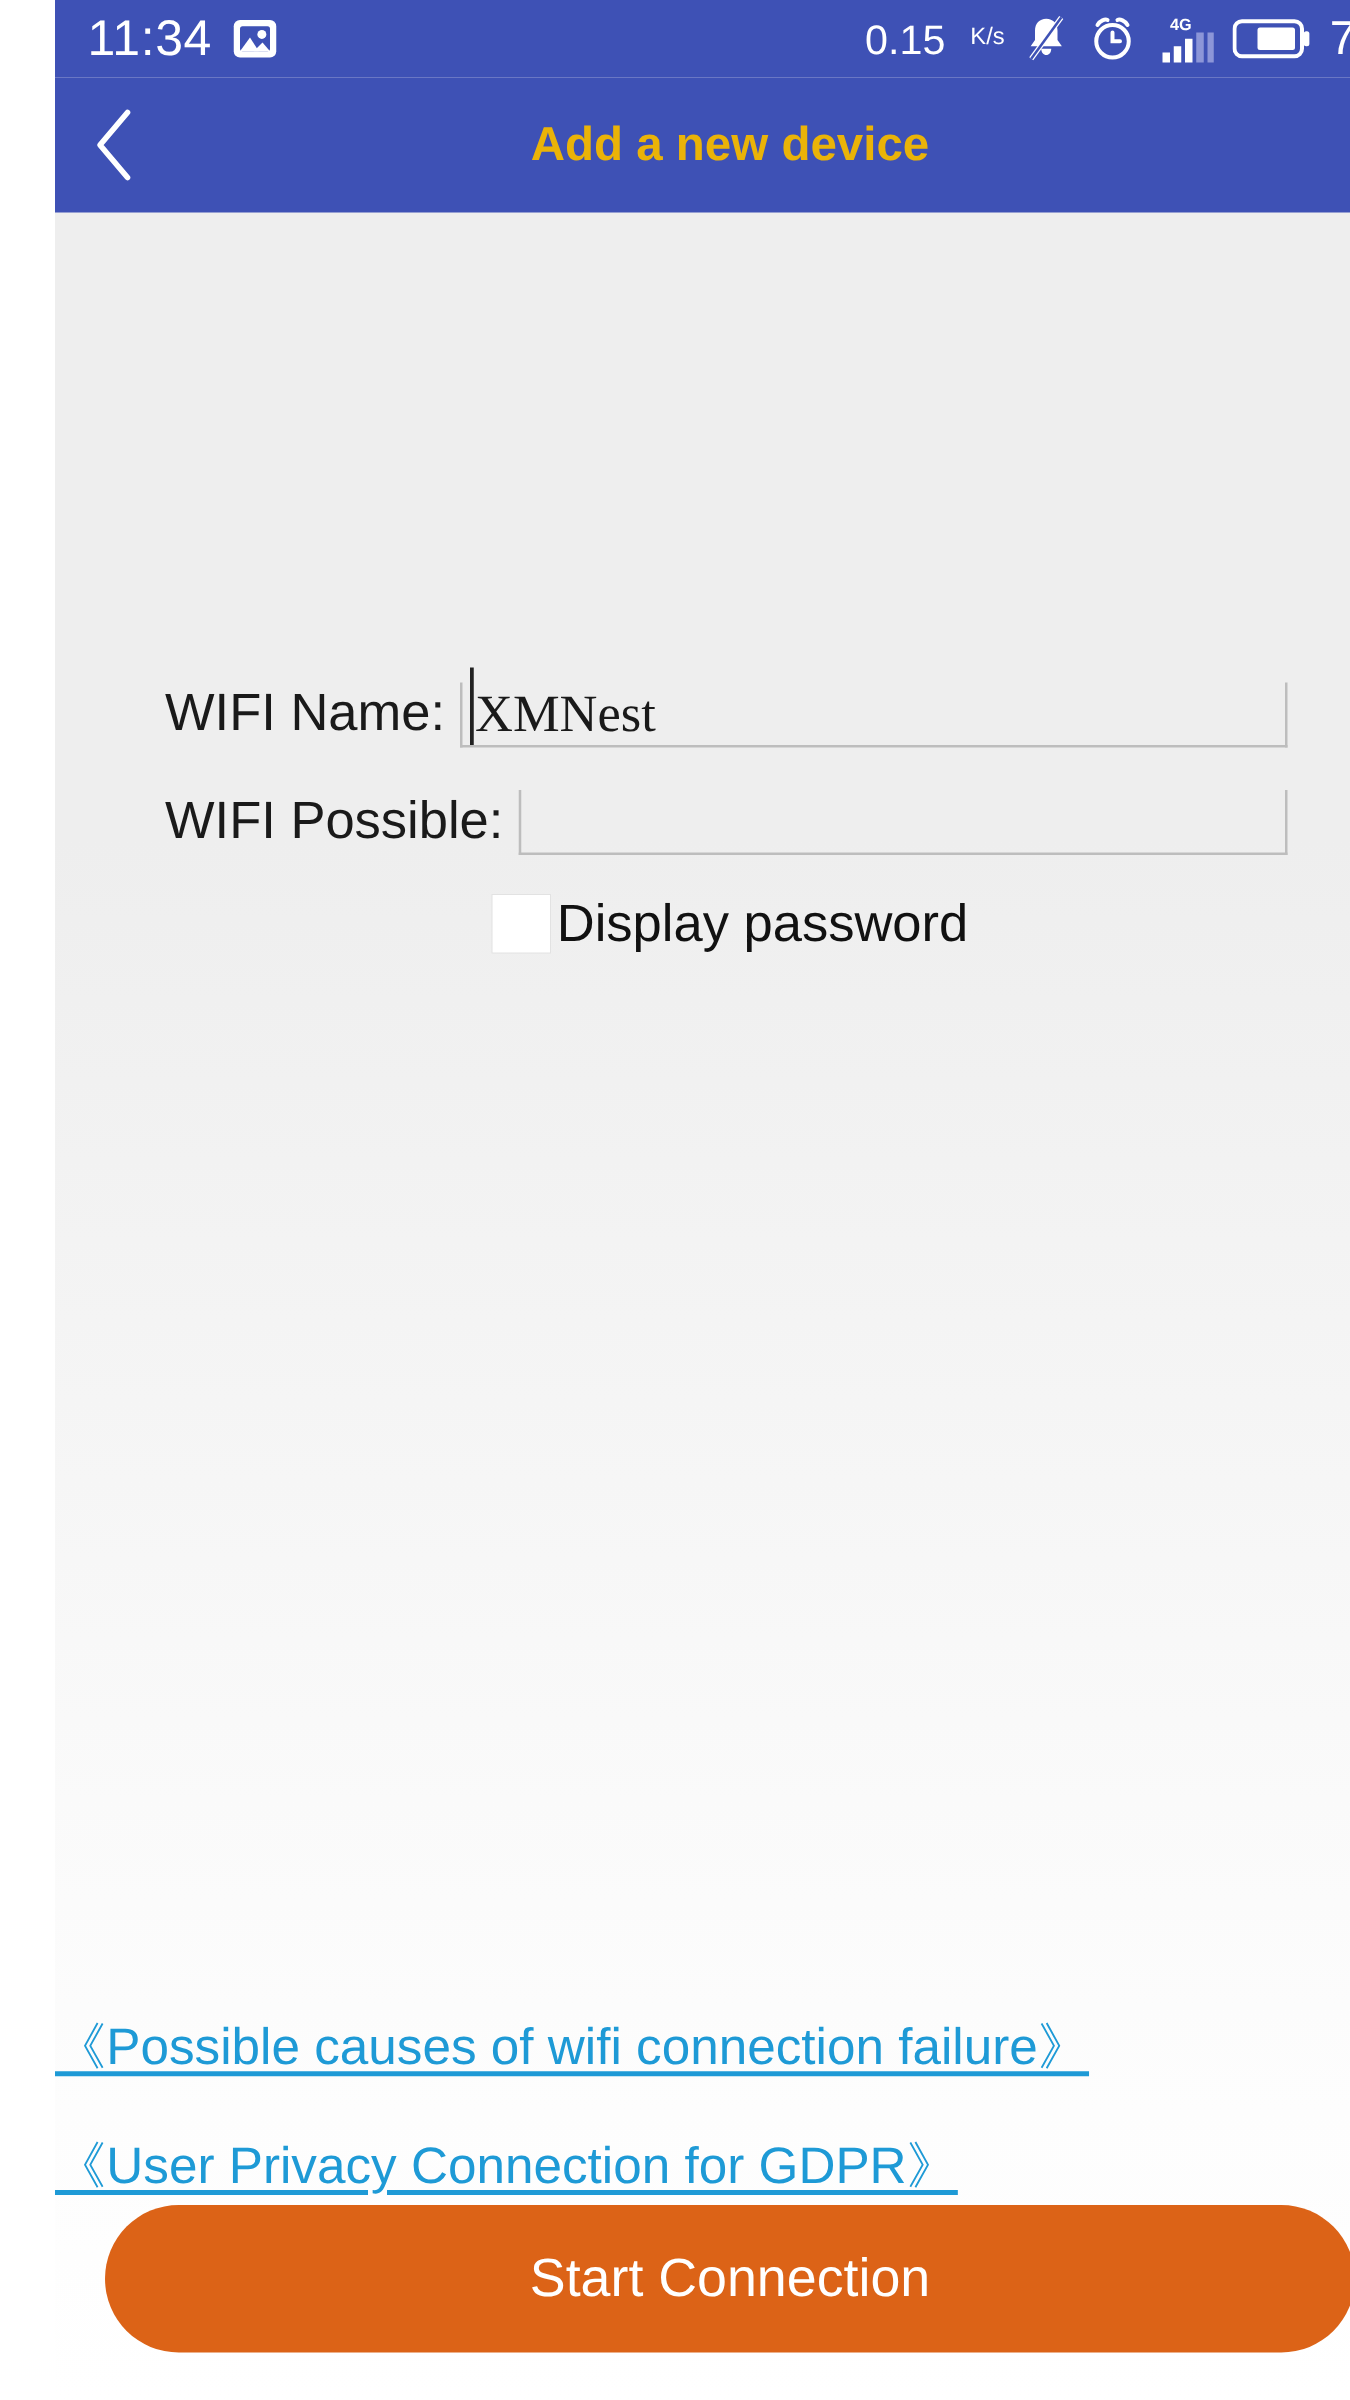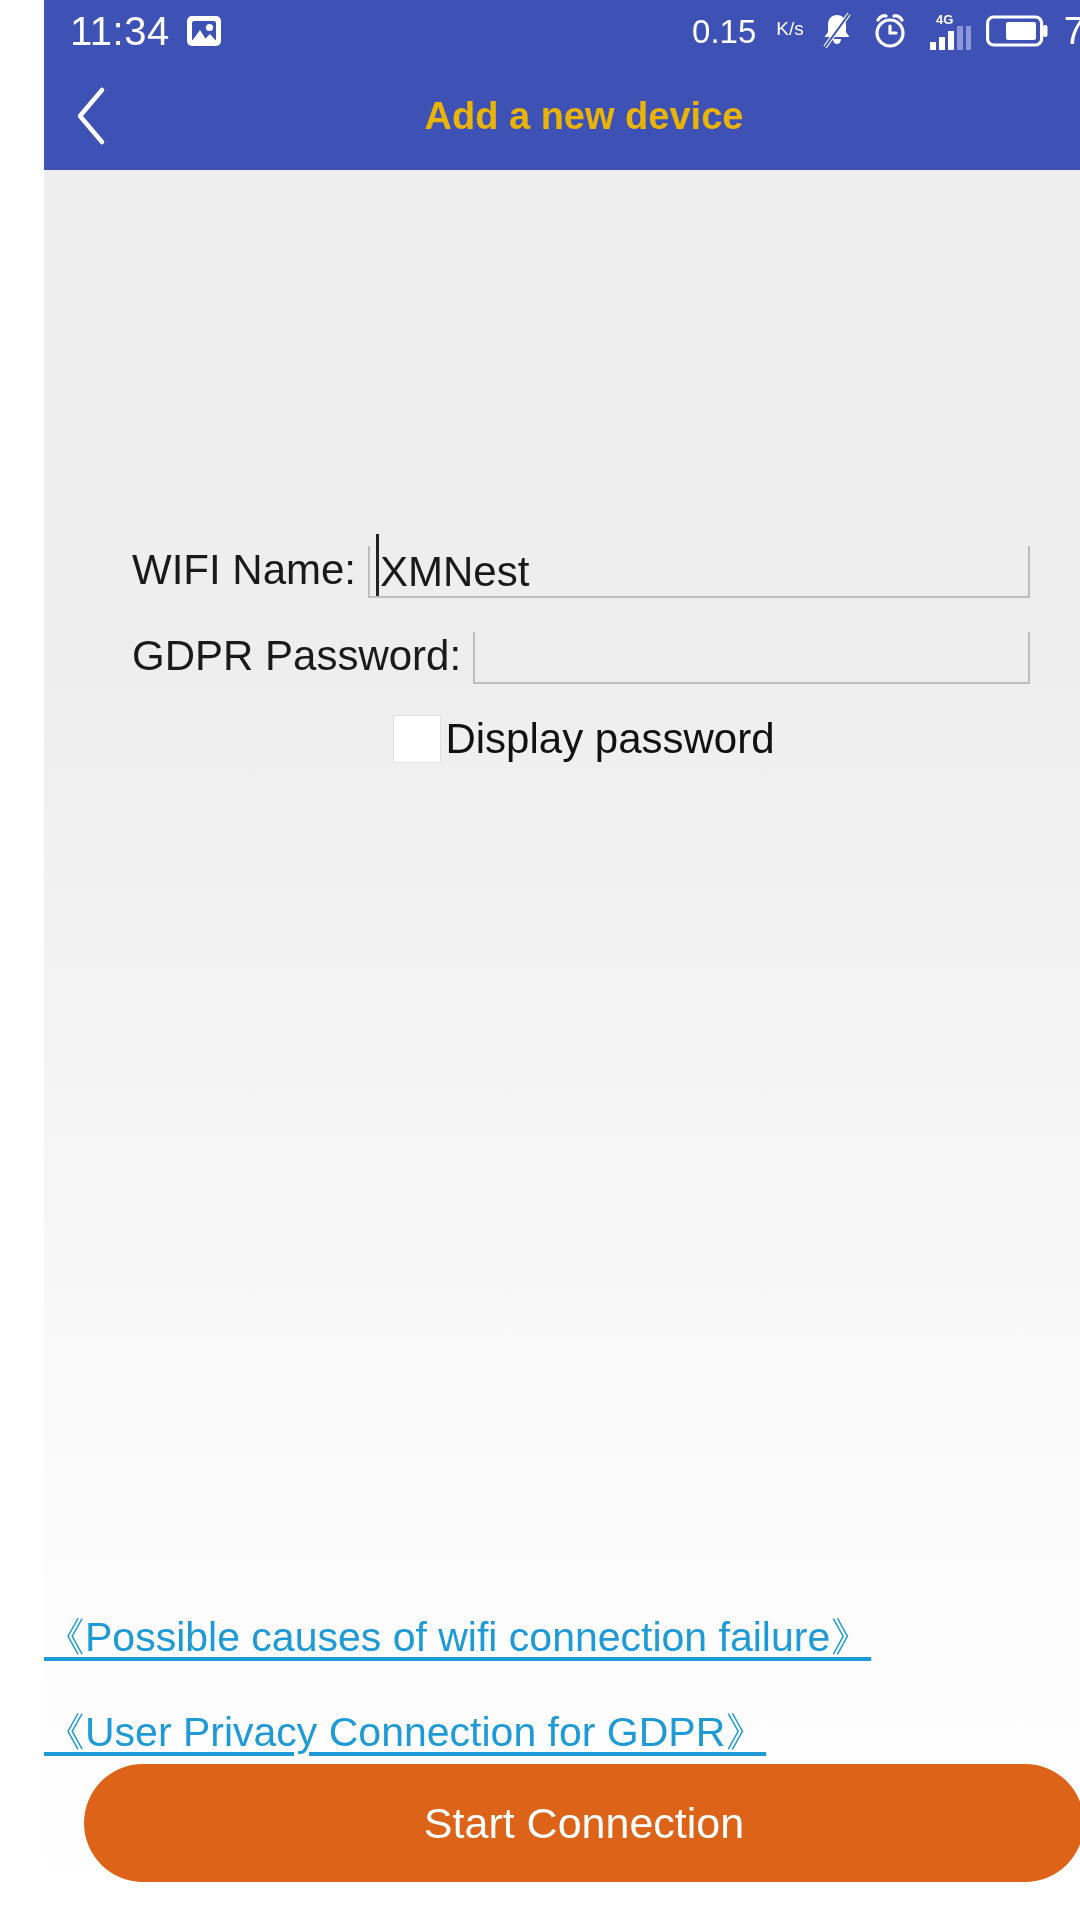--- a/index.html
+++ b/index.html
@@ -87,20 +87,21 @@
     border-left:2px solid #bdbdbd;
     border-right:2px solid #bdbdbd;
     border-bottom:2px solid #bdbdbd;
     border-top:none;
     background:transparent;
   }
   .field-text {
     position:absolute; left:10px; bottom:-2px;
     font-size:42px; color:#1a1a1a; line-height:52px;
     white-space:nowrap;
+    font-family:Liberation Serif, serif;
   }
   .caret {
     position:absolute; left:6px; top:-12px;
     width:3px; height:62px;
     background:#222222;
   }
 
   .checkbox-row {
     position:absolute; top:545px; left:0; right:0;
     display:flex; align-items:center; justify-content:center;
@@ -231,21 +232,21 @@
 
     <div class="field-row name">
       <div class="field-label">WIFI Name:</div>
       <div class="field-input">
         <span class="caret"></span>
         <span class="field-text">XMNest</span>
       </div>
     </div>
 
     <div class="field-row pass">
-      <div class="field-label">GDPR Password:</div>
+      <div class="field-label">WIFI Possible:</div>
       <div class="field-input">
         <span class="field-text"></span>
       </div>
     </div>
 
     <div class="checkbox-row">
       <span class="checkbox-box"></span>
       <span class="checkbox-label">Display password</span>
     </div>
 

